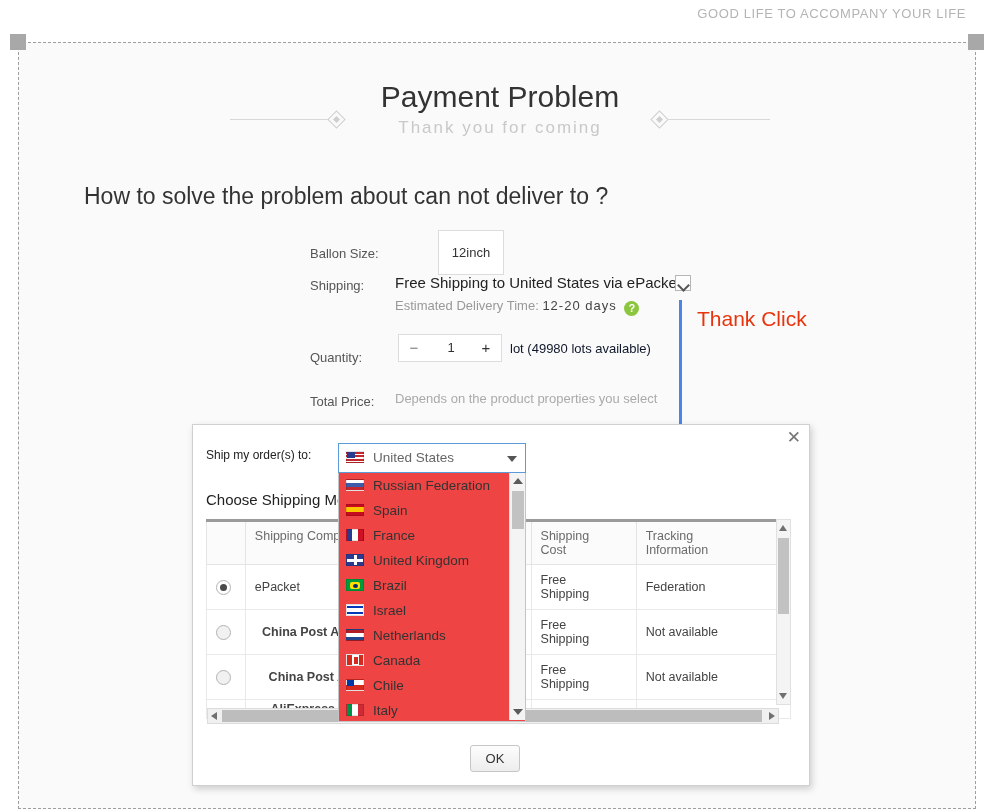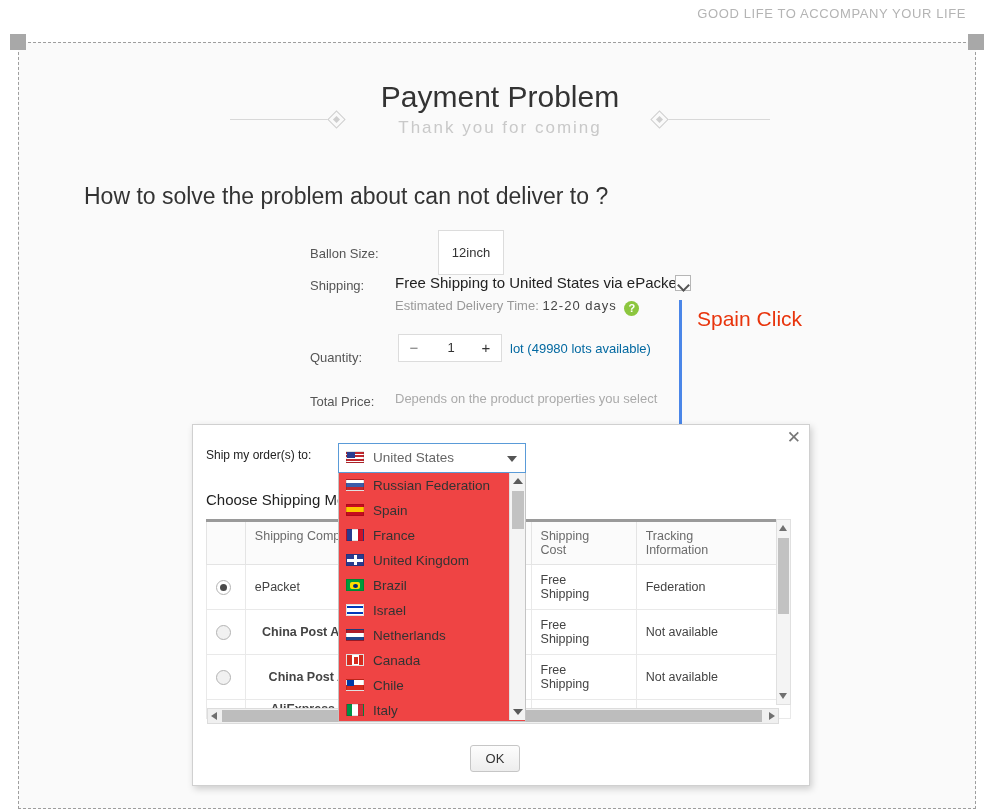--- a/index.html
+++ b/index.html
@@ -133,21 +133,21 @@
   }
   .qty-minus { left: 2px; }
   .qty-plus  { right: 2px; color: #333; }
   .qty-val {
     position: absolute; left: 26px; top: 0; width: 52px; height: 26px;
     line-height: 26px; text-align: center;
     font-size: 13px; color: #333333;
   }
   .qty-note {
     position: absolute; left: 200px; top: -3px;
-    font-size: 13px; color: #0369a1; white-space: nowrap;
+    font-size: 13px; color: #0f172a; white-space: nowrap;
   }
   .price-note {
     position: absolute; left: 85px; top: -3px;
     font-size: 13px; color: #aaaaaa; white-space: nowrap;
   }
 
   
   .arrow-line {
     position: absolute; left: 679px; top: 300px;
     width: 3px; height: 137px; background: #4a86e8;
@@ -399,21 +399,21 @@
     </div>
 
     <div class="row" style="height:30px">
       <span class="lbl" style="top:0px">Total Price:</span>
       <span class="price-note">Depends on the product properties you select</span>
     </div>
   </div>
 
   <div class="arrow-line"></div>
   <div class="arrow-head"></div>
-  <div class="please-click">Spain Click</div>
+  <div class="please-click">Thank Click</div>
 
   <div class="dialog">
     <div class="dlg-close">✕</div>
     <div class="dlg-ship-to">Ship my order(s) to:</div>
     <div class="dlg-choose">Choose Shipping Me</div>
 
     <div class="tbl-wrap">
       <table class="tbl">
         <thead>
           <tr>

